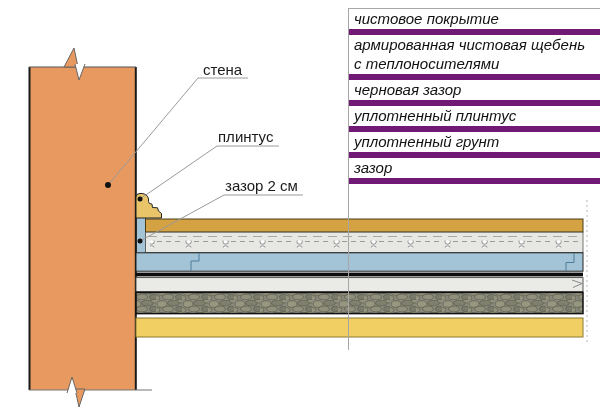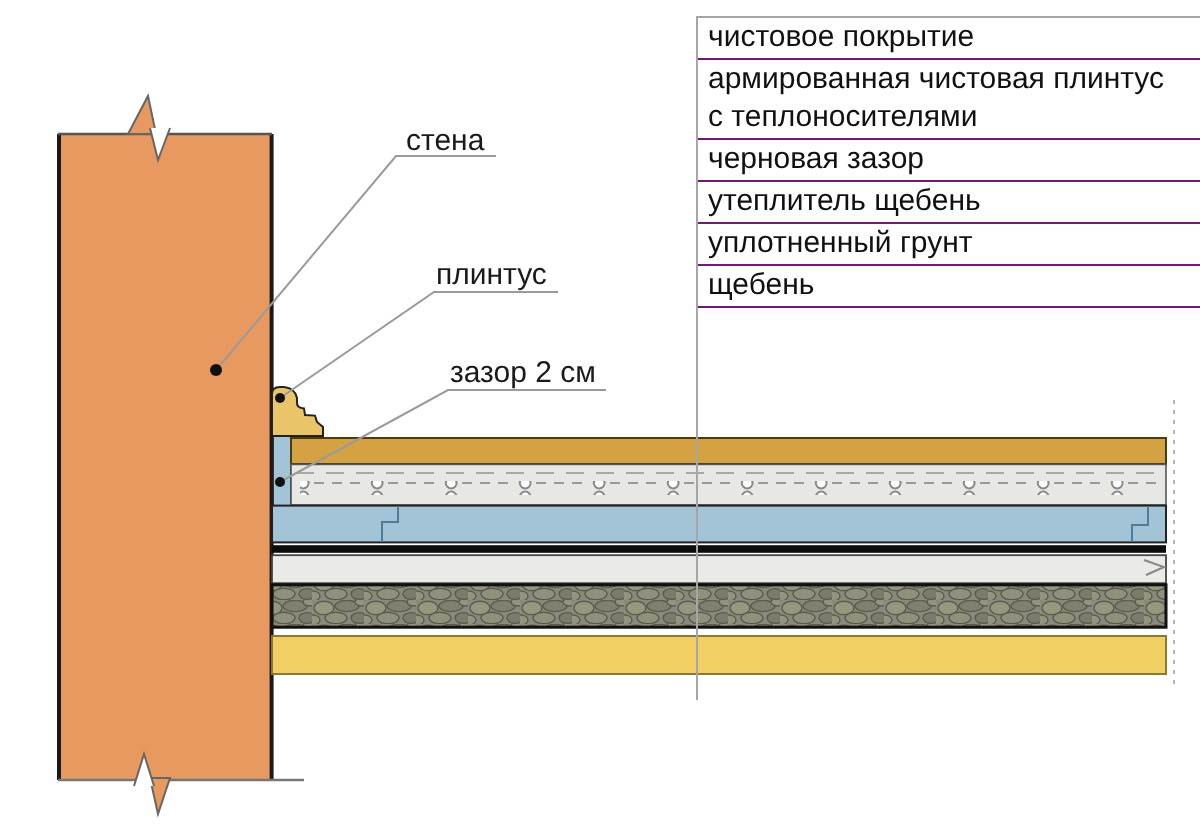--- a/index.html
+++ b/index.html
@@ -2,21 +2,21 @@
 <html><head>
 <meta charset="utf-8">
 <style>
   html,body{margin:0;padding:0;background:#fff;}
   .stage{position:relative;width:600px;height:417px;background:#ffffff;overflow:hidden;
          font-family:"Liberation Sans",sans-serif;}
   .stage svg{position:absolute;left:0;top:0;}
   .legend{position:absolute;left:349px;top:8px;width:251px;box-sizing:border-box;
           border-top:1px solid #a6a6a6;color:#111;
           font:15px/19px "Liberation Sans",sans-serif;}
-  .legend-row{border-bottom:1px solid #701a75;min-height:19px;padding:0 14px 1px 5px;}
+  .legend-row{border-bottom:6px solid #701a75;min-height:19px;padding:0 14px 1px 5px;font-style:italic;}
   svg text{font-family:"Liberation Sans",sans-serif;font-size:15px;fill:#1a1a1a;}
 </style>
 </head>
 <body>
 
 <div class="stage">
 
   <svg width="600" height="417" viewBox="0 0 600 417">
     <defs>
 
@@ -93,29 +93,29 @@
     <text x="203" y="75">стена</text>
     <text x="218" y="142">плинтус</text>
     <text x="225" y="191">зазор 2 см</text>
   </svg>
 
   <div class="legend">
     <div class="legend-row">
       <span>чистовое покрытие</span>
     </div>
     <div class="legend-row">
-      <span>армированная чистовая плинтус с теплоносителями</span>
+      <span>армированная чистовая щебень с теплоносителями</span>
     </div>
     <div class="legend-row">
       <span>черновая зазор</span>
     </div>
     <div class="legend-row">
-      <span>утеплитель щебень</span>
+      <span>уплотненный плинтус</span>
     </div>
     <div class="legend-row">
       <span>уплотненный грунт</span>
     </div>
     <div class="legend-row">
-      <span>щебень</span>
+      <span>зазор</span>
     </div>
   </div>
 
 </div>
 
 </body></html>

